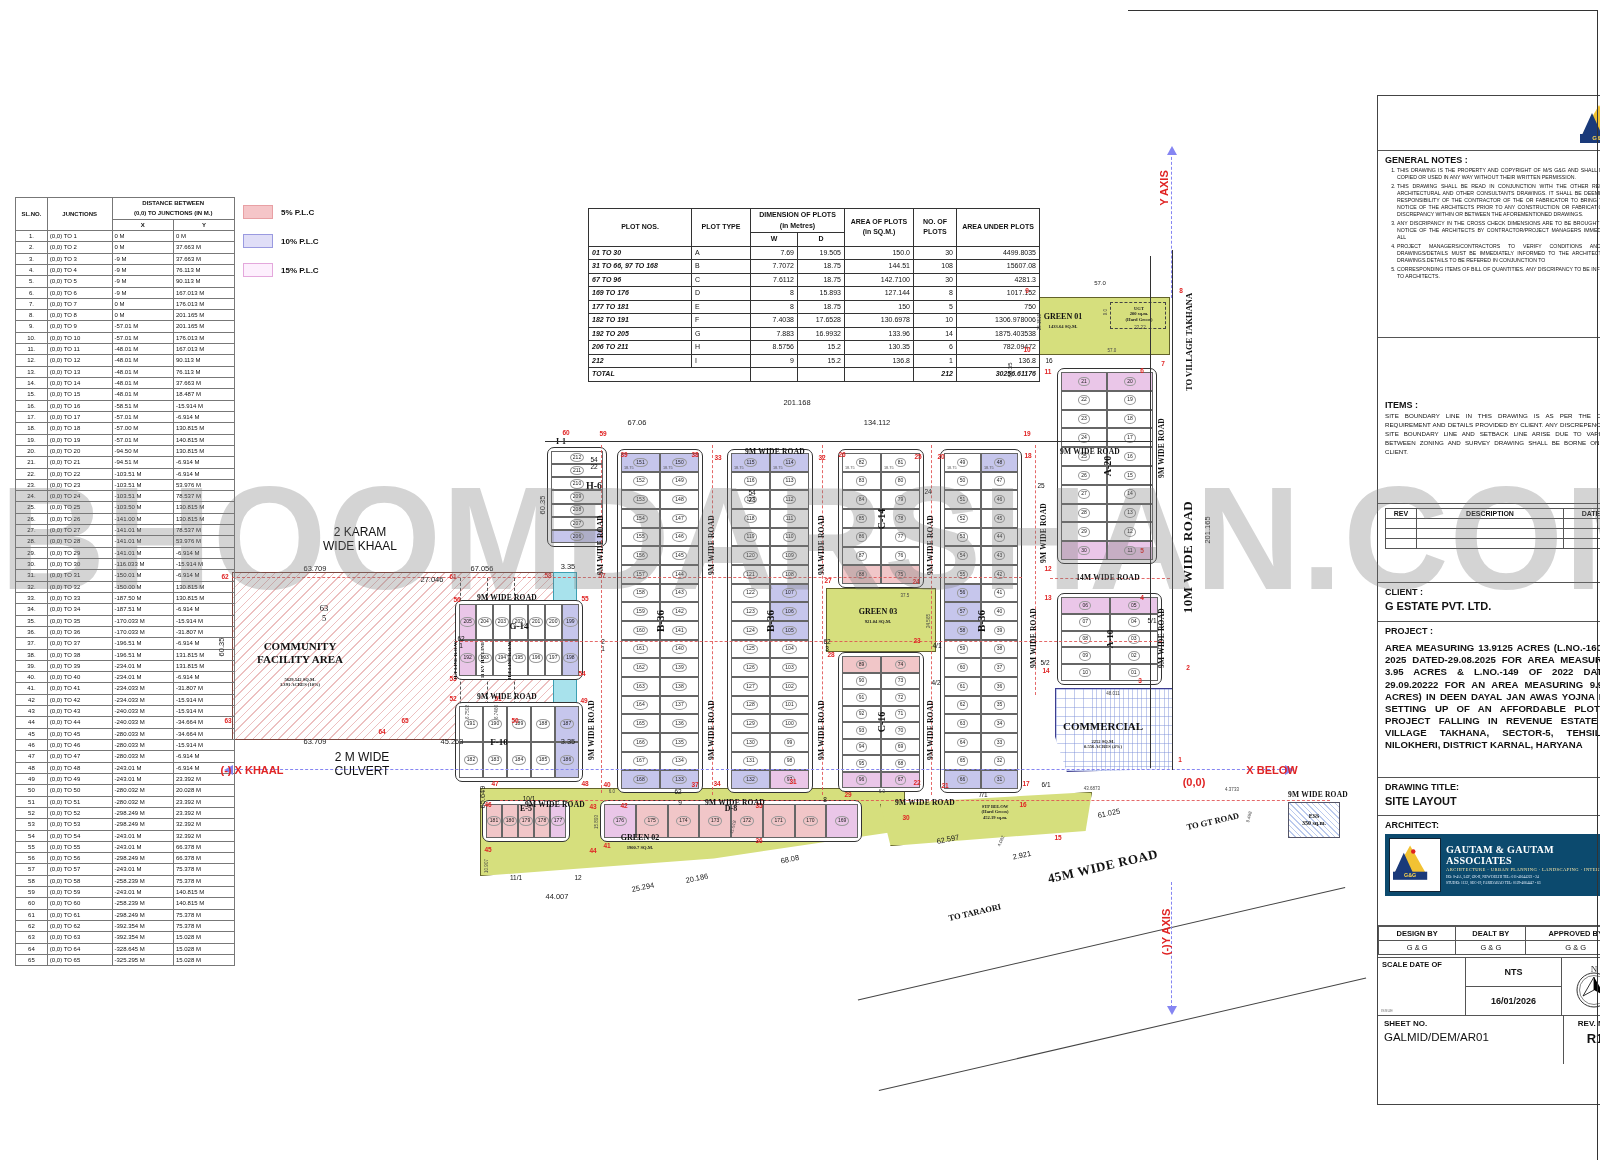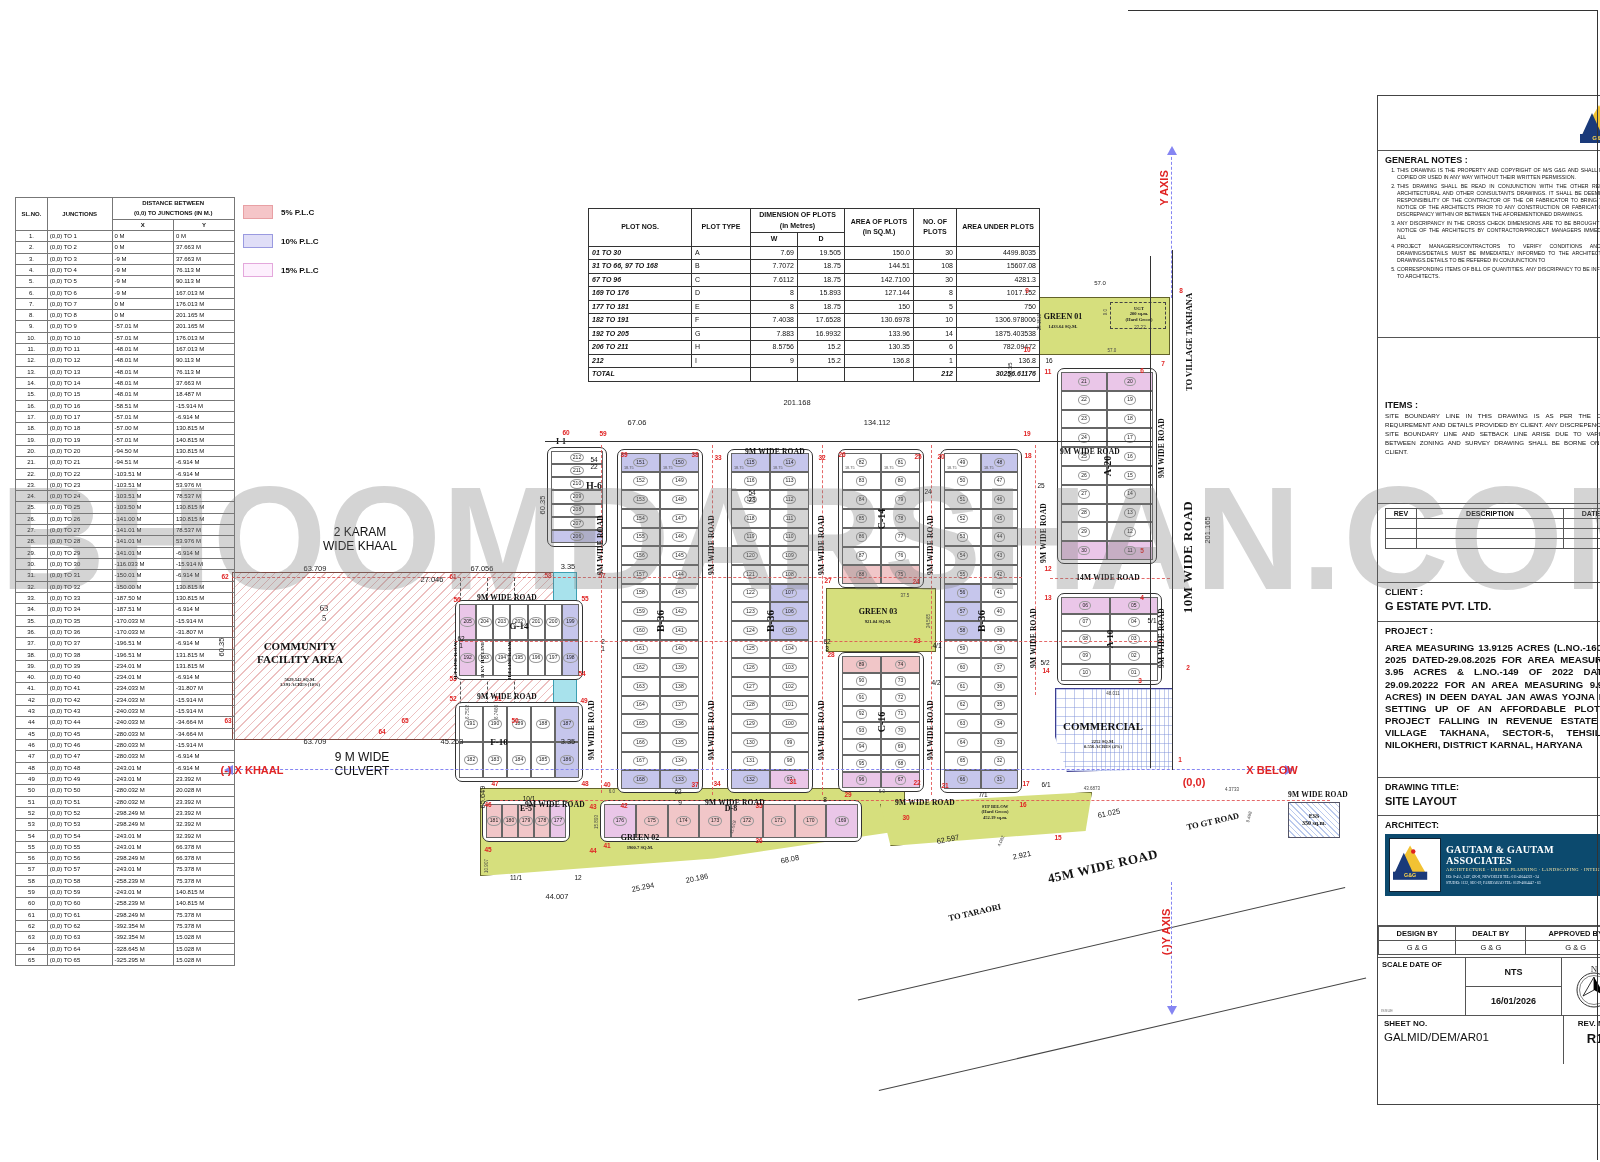--- a/index.html
+++ b/index.html
@@ -1559,21 +1559,21 @@
       <span class="ann a-road" style="left: 1044px; top: 533px; transform: translate(-50%, -50%) rotate(-90deg);">9M WIDE ROAD</span>
       <span class="ann a-road" style="left: 1162px; top: 448px; transform: translate(-50%, -50%) rotate(-90deg);">9M WIDE ROAD</span>
       <span class="ann a-road" style="left: 1162px; top: 638px; transform: translate(-50%, -50%) rotate(-90deg);">9M WIDE ROAD</span>
       <span class="ann a-road2" style="left: 1188px; top: 557px; transform: translate(-50%, -50%) rotate(-90deg);">10M WIDE ROAD</span>
       <span class="ann a-road2" style="left: 1103px; top: 867px; transform: translate(-50%, -50%) rotate(-13deg);">45M WIDE ROAD</span>
       <span class="ann a-roadi" style="left: 1190px; top: 342px; transform: translate(-50%, -50%) rotate(-90deg);">TO VILLAGE TAKHANA</span>
       <span class="ann a-roadi" style="left: 1213px; top: 822px; transform: translate(-50%, -50%) rotate(-13deg);">TO GT ROAD</span>
       <span class="ann a-roadi" style="left: 975px; top: 913px; transform: translate(-50%, -50%) rotate(-13deg);">TO TARAORI</span>
       <span class="ann a-srf" style="left: 360px; top: 540px;">2 KARAM
 WIDE KHAAL</span>
-      <span class="ann a-srf" style="left: 362px; top: 765px;">9 M WIDE
+      <span class="ann a-srf" style="left: 362px; top: 765px;">2 M WIDE
 CULVERT</span>
       <span class="ann a-gt" style="left: 1063px; top: 317px;">GREEN 01</span>
       <span class="ann a-ga" style="left: 1063px; top: 327px;">1433.64 SQ.M.</span>
       <span class="ann a-ga" style="left: 1139px; top: 314px;">UGT
 200 sq.m.
 (Hard Green)</span>
       <span class="ann a-gt" style="left: 878px; top: 612px;">GREEN 03</span>
       <span class="ann a-ga" style="left: 878px; top: 622px;">921.04 SQ.M.</span>
       <span class="ann a-gt" style="left: 640px; top: 838px;">GREEN 02</span>
       <span class="ann a-ga" style="left: 640px; top: 848px;">1900.7 SQ.M.</span>

